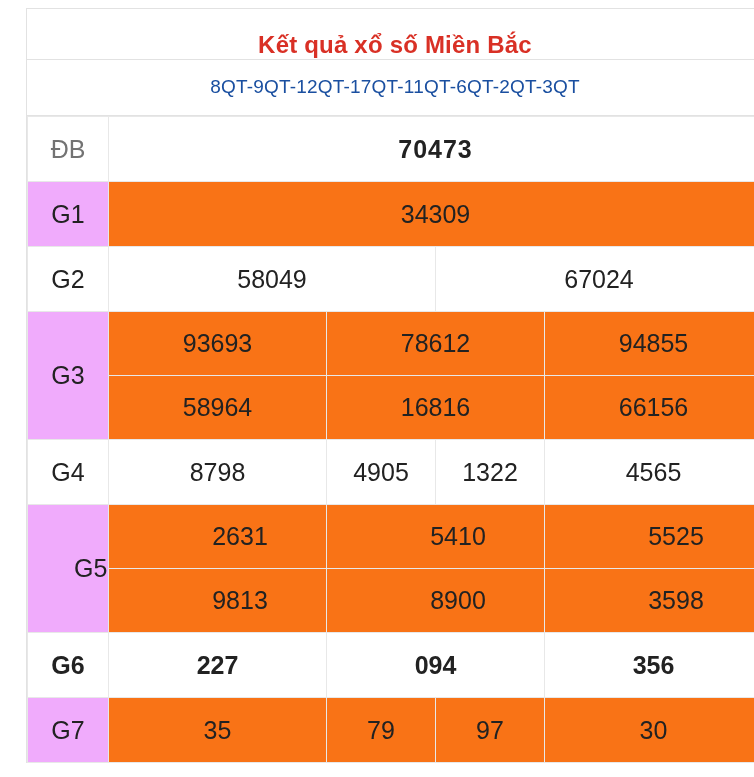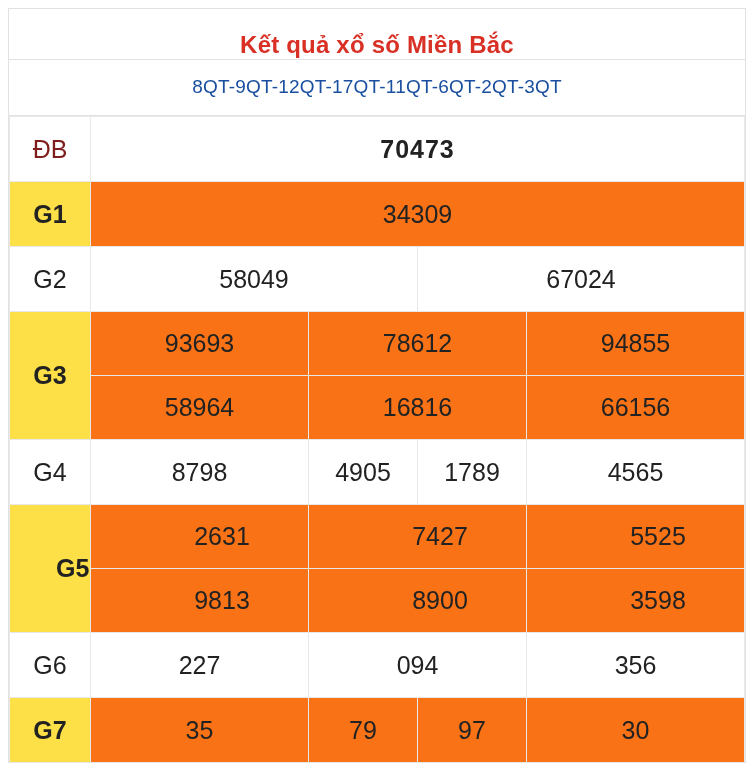--- a/index.html
+++ b/index.html
@@ -11,20 +11,21 @@
     font-family: "Liberation Sans", sans-serif;
     width: 754px;
     height: 777px;
     overflow: hidden;
   }
   .page {
     width: 668px;
     height: 777px;
     box-sizing: border-box;
     padding: 8px 8px 0 8px;
+    margin-left: 18px;
   }
   .card {
     border: 1px solid #e2e2e2;
     border-bottom: none;
     box-sizing: border-box;
     width: 738px;
   }
   .title {
     text-align: center;
     color: #d93025;
@@ -68,43 +69,42 @@
   td.label {
     width: 78px;
     font-size: 15px;
     color: #666666;
     background: #ffffff;
   }
   tr.alt td {
     background: #f97316;
   }
   tr.alt td.label {
-    background: #fde047;
-    font-weight: bold;
+    background: #f0abfc;
   }
   td.db {
     color: #ea4335;
     font-size: 27px;
     font-weight: bold;
     letter-spacing: 1px;
   }
   td.label.db-label {
-    color: #7f1d1d;
+    color: #737373;
   }
   td.g7 {
     color: #ea4335;
     font-size: 26px;
   }
   .r-db td { height: 62px; }
   .r-g1 td { height: 62px; }
   .r-g2 td { height: 62px; }
   .r-g3 td { height: 61px; }
   .r-g4 td { height: 62px; }
   .r-g5 td { height: 61px; padding-left: 46px; }
-  .r-g6 td { height: 62px; }
+  .r-g6 td { height: 62px; font-weight: bold; }
   .r-g7 td { height: 62px; }
 </style>
 </head>
 <body>
 
 <div class="page">
   <div class="card">
 
     <div class="title">Kết quả xổ số Miền Bắc</div>
 
@@ -142,28 +142,28 @@
         <tr class="alt r-g3">
           <td colspan="2">58964</td>
           <td colspan="2">16816</td>
           <td colspan="2">66156</td>
         </tr>
 
         <tr class="r-g4">
           <td class="label">G4</td>
           <td colspan="2">8798</td>
           <td>4905</td>
-          <td>1789</td>
+          <td>1322</td>
           <td colspan="2">4565</td>
         </tr>
 
         <tr class="alt r-g5">
           <td class="label" rowspan="2">G5</td>
           <td colspan="2">2631</td>
-          <td colspan="2">7427</td>
+          <td colspan="2">5410</td>
           <td colspan="2">5525</td>
         </tr>
         <tr class="alt r-g5">
           <td colspan="2">9813</td>
           <td colspan="2">8900</td>
           <td colspan="2">3598</td>
         </tr>
 
         <tr class="r-g6">
           <td class="label">G6</td>

